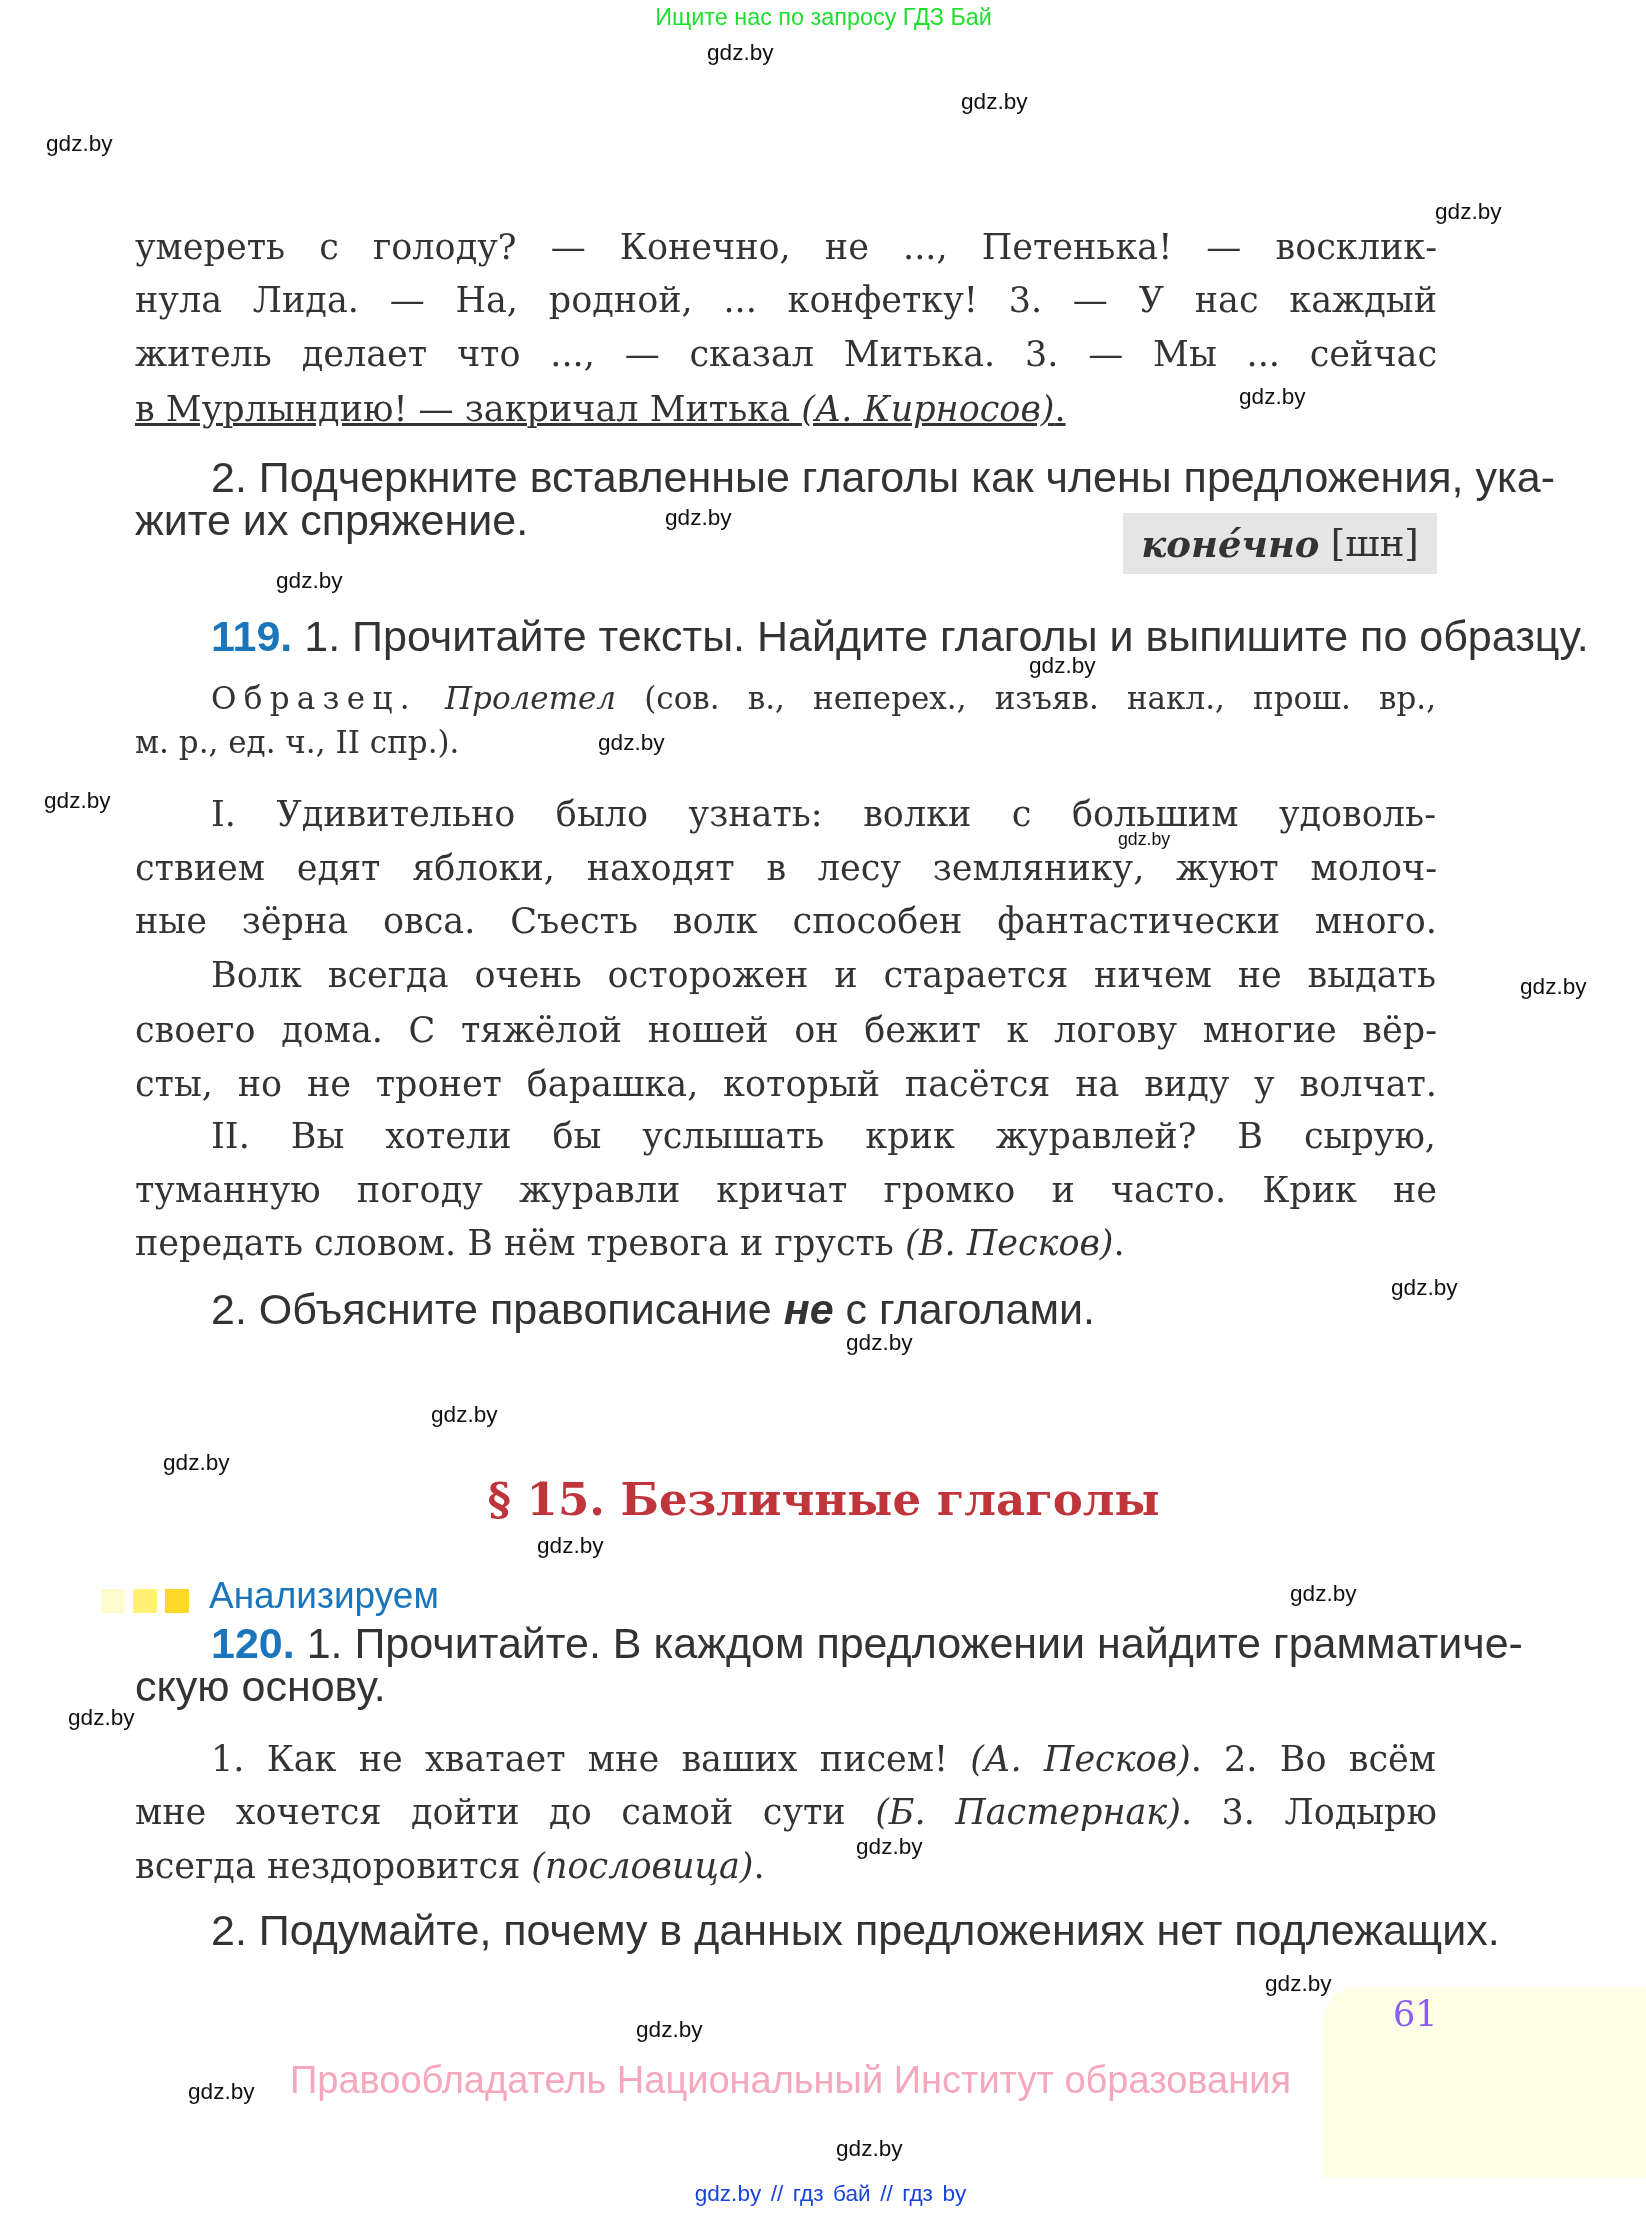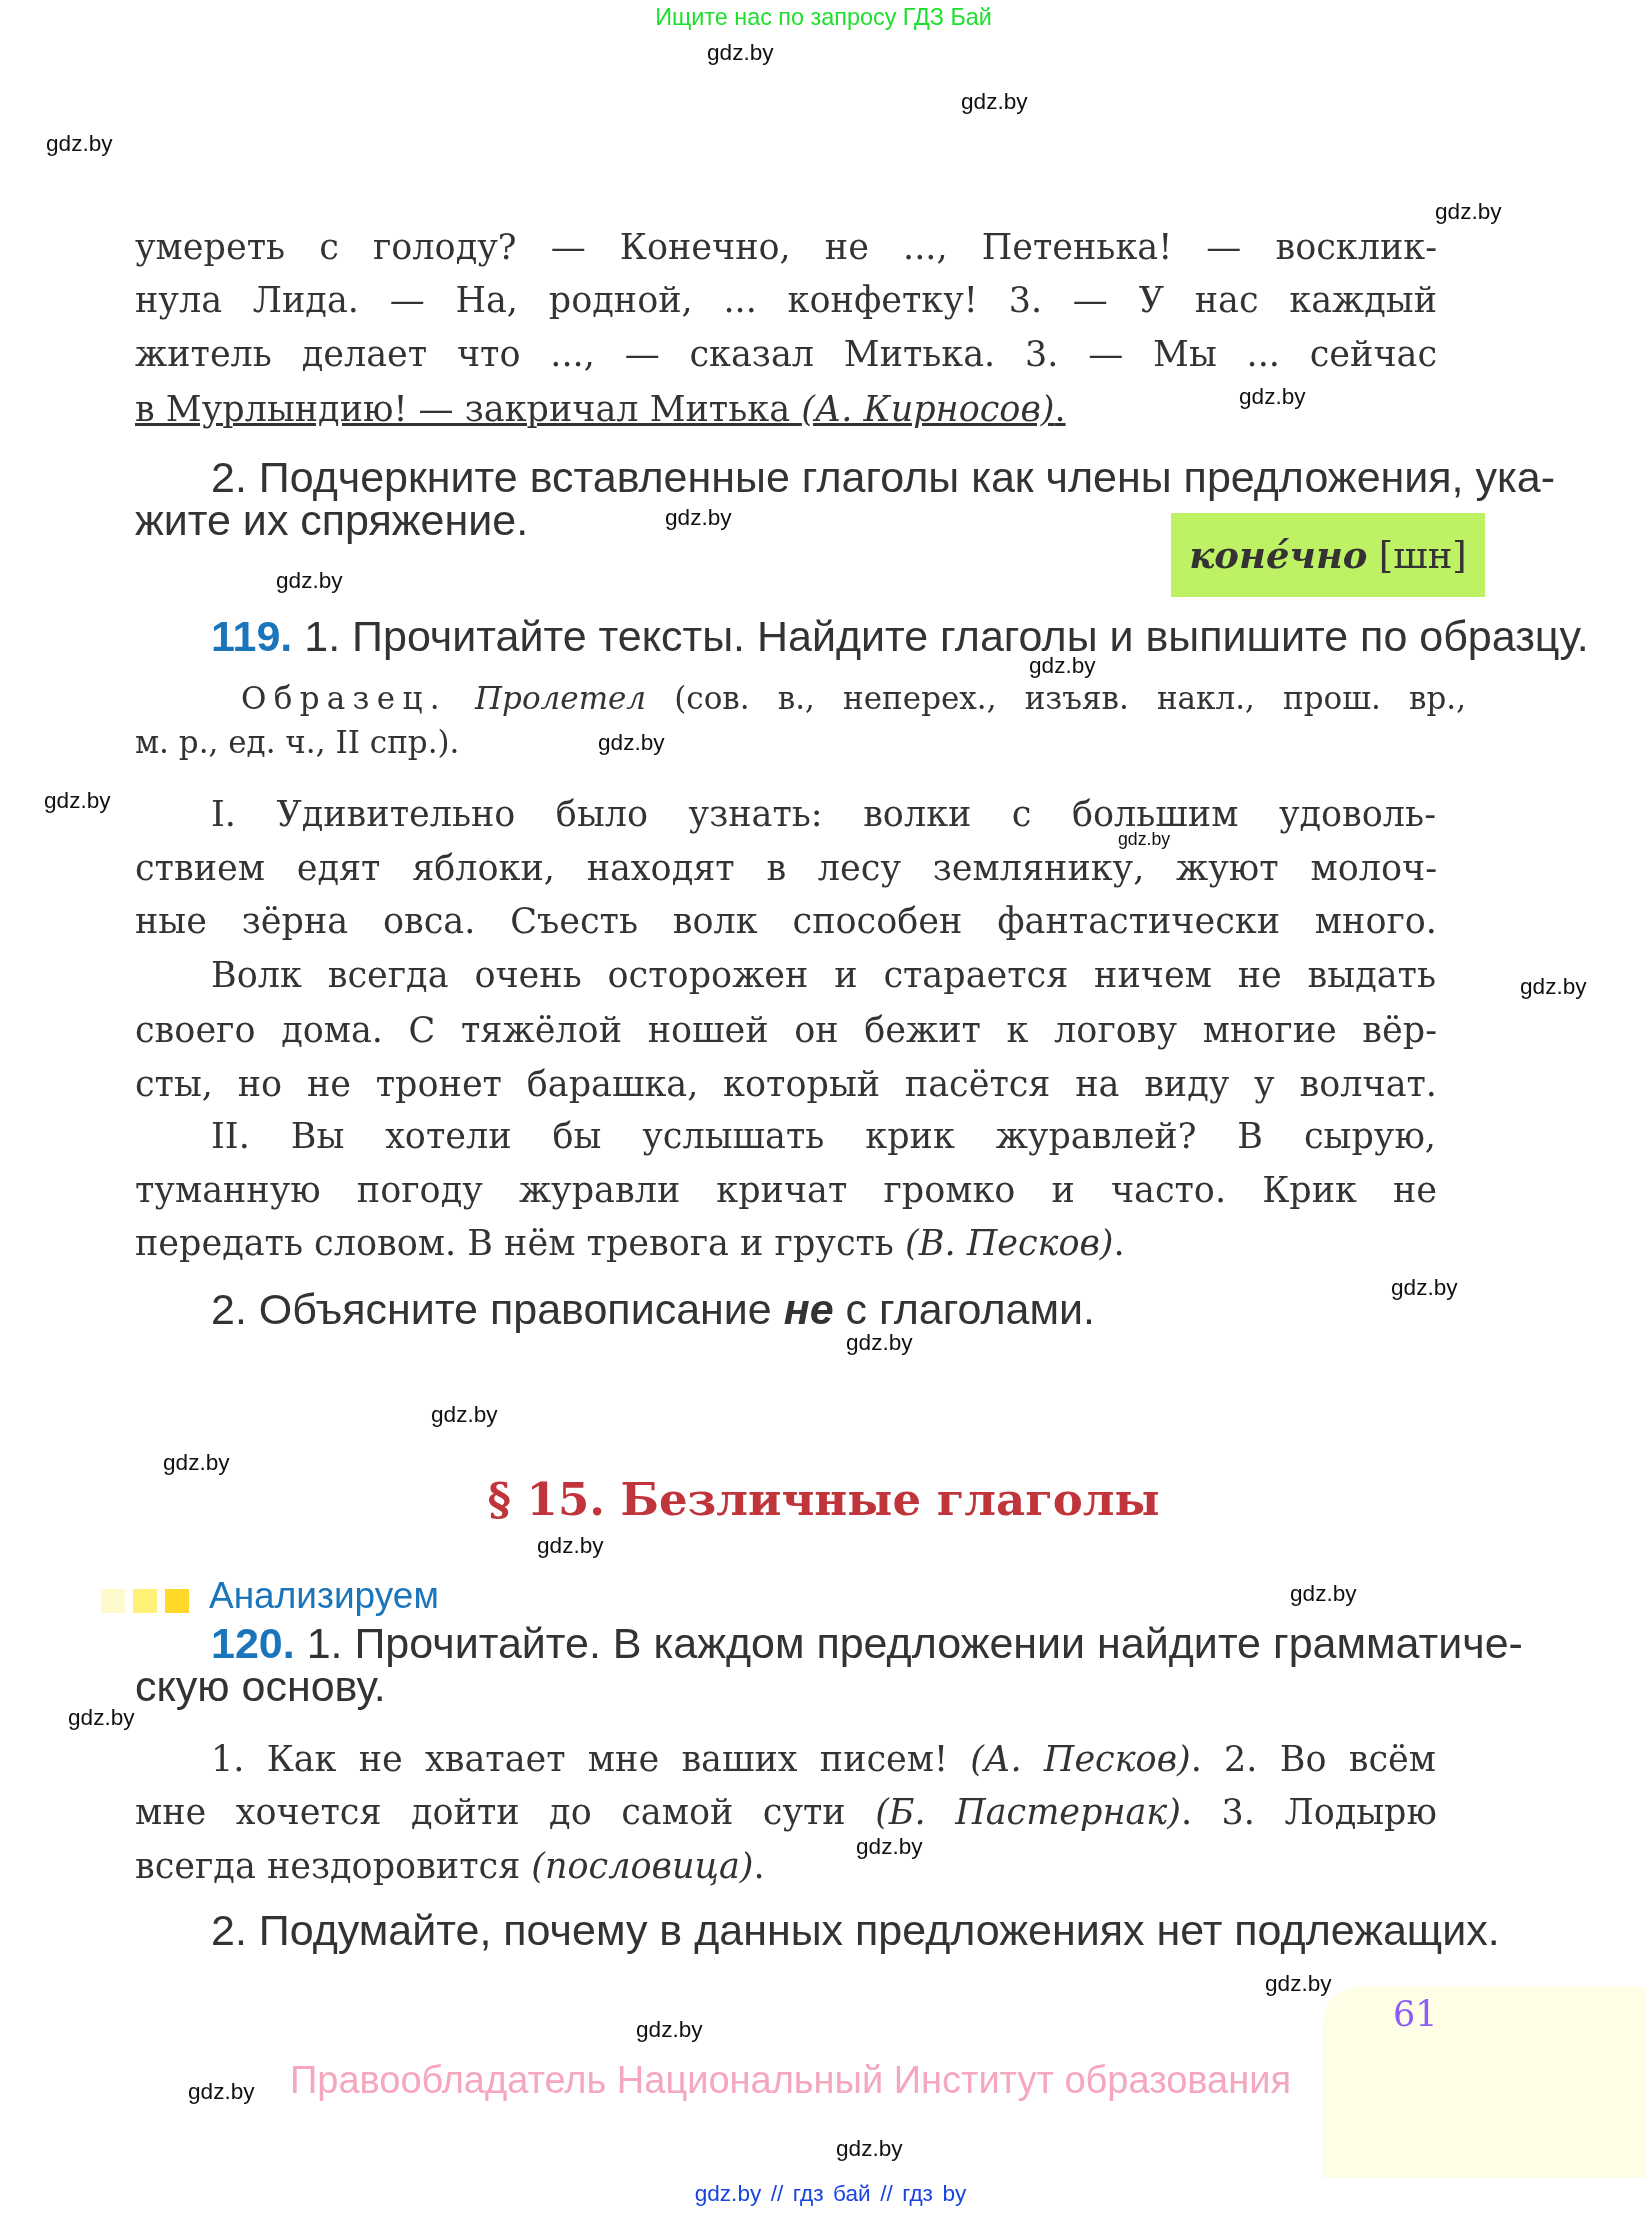--- a/index.html
+++ b/index.html
@@ -11,21 +11,21 @@
   .serif-line.indent { left:211px; width:1225px; }
   .serif-line.last { text-align:left; text-align-last:left; }
   .sans-line { position:absolute; left:135px; width:1302px; font-family:"Liberation Sans", sans-serif; font-size:43px; line-height:44px; height:44px; color:#333333; white-space:nowrap; text-align:justify; text-align-last:justify; }
   .sans-line.indent { left:211px; width:1225px; }
   .sans-line.last { text-align:left; text-align-last:left; }
   .ex-num { color:#1a75bb; font-weight:bold; }
   .it { font-style:italic; }
   .sample-line { position:absolute; left:211px; width:1225px; font-family:"DejaVu Serif", serif; font-size:31px; line-height:42px; height:42px; color:#333333; white-space:nowrap; text-align:justify; text-align-last:justify; }
   .sample-line.cont { left:135px; width:auto; text-align:left; text-align-last:left; }
   .spaced { letter-spacing:7.3px; }
-  .hint-box { position:absolute; left:1171px; top:513px; width:314px; height:84px; background:#bef264; display:flex; align-items:center; justify-content:center; font-family:"DejaVu Serif", serif; font-size:37px; color:#333333; }
+  .hint-box { position:absolute; left:1123px; top:513px; width:314px; height:61px; background:#e5e5e5; display:flex; align-items:center; justify-content:center; font-family:"DejaVu Serif", serif; font-size:37px; color:#333333; }
   .hint-box .word { font-style:italic; font-weight:bold; margin-right:11.3px; }
   .heading { position:absolute; left:0; width:1647px; top:1472px; text-align:center; font-family:"DejaVu Serif", serif; font-weight:bold; font-size:45px; line-height:56px; color:#c0343c; }
   .rubric { position:absolute; left:101px; top:1578px; height:35px; display:flex; align-items:flex-end; }
   .sq { width:24px; height:24px; margin-right:8px; display:inline-block; }
   .rubric-label { font-family:"Liberation Sans", sans-serif; font-size:37px; color:#1a75bb; margin-left:12px; line-height:35px; }
   .page-block { position:absolute; left:1323px; top:1987px; width:324px; height:191px; background:#fefde6; border-top-left-radius:34px; }
   .page-num { position:absolute; left:1393px; top:1994px; font-family:"DejaVu Serif", serif; font-size:35px; line-height:40px; color:#8b5cf6; }
   .copyright { position:absolute; left:290px; top:2058px; font-family:"Liberation Sans", sans-serif; font-size:38px; line-height:44px; color:#f4a7bd; white-space:nowrap; }
   .top-banner { position:absolute; left:0; width:1647px; top:3.2px; text-align:center; font-family:"Liberation Sans", sans-serif; font-size:23.4px; line-height:29px; color:#1ee02c; }
   .bottom-links { position:absolute; left:7px; width:1647px; top:2180px; text-align:center; font-family:"Liberation Sans", sans-serif; font-size:22.6px; line-height:27px; color:#1a44e0; word-spacing:3.2px; }
@@ -70,21 +70,21 @@
 <div class="sans-line indent" style="top:455px;">2. Подчеркните вставленные глаголы как члены предложения, ука-</div>
 <div class="sans-line last" style="top:498px;">жите их спряжение.</div>
 
 <div class="hint-box">
   <span class="word">коне́чно</span>
   <span>[шн]</span>
 </div>
 
 <div class="sans-line indent" style="top:614px;"><span class="ex-num">119.</span><span> 1. Прочитайте тексты. Найдите глаголы и выпишите по образцу.</span></div>
 
-<div class="sample-line" style="top:677px;margin-left:30px;"><span class="spaced">Образец.</span> <span class="it">Пролетел</span><span> (сов. в., неперех., изъяв. накл., прош. вр.,</span></div>
+<div class="sample-line" style="top:677px;"><span class="spaced">Образец.</span> <span class="it">Пролетел</span><span> (сов. в., неперех., изъяв. накл., прош. вр.,</span></div>
 <div class="sample-line cont" style="top:721px;">м. р., ед. ч., II спр.).</div>
 
 <div class="serif-line indent" style="top:790px;">I. Удивительно было узнать: волки с большим удоволь-</div>
 <div class="serif-line" style="top:844px;">ствием едят яблоки, находят в лесу землянику, жуют молоч-</div>
 <div class="serif-line" style="top:897px;">ные зёрна овса. Съесть волк способен фантастически много.</div>
 <div class="serif-line indent" style="top:951px;">Волк всегда очень осторожен и старается ничем не выдать</div>
 <div class="serif-line" style="top:1006px;">своего дома. С тяжёлой ношей он бежит к логову многие вёр-</div>
 <div class="serif-line" style="top:1060px;">сты, но не тронет барашка, который пасётся на виду у волчат.</div>
 <div class="serif-line indent" style="top:1112px;">II. Вы хотели бы услышать крик журавлей? В сырую,</div>
 <div class="serif-line" style="top:1166px;">туманную погоду журавли кричат громко и часто. Крик не</div>

